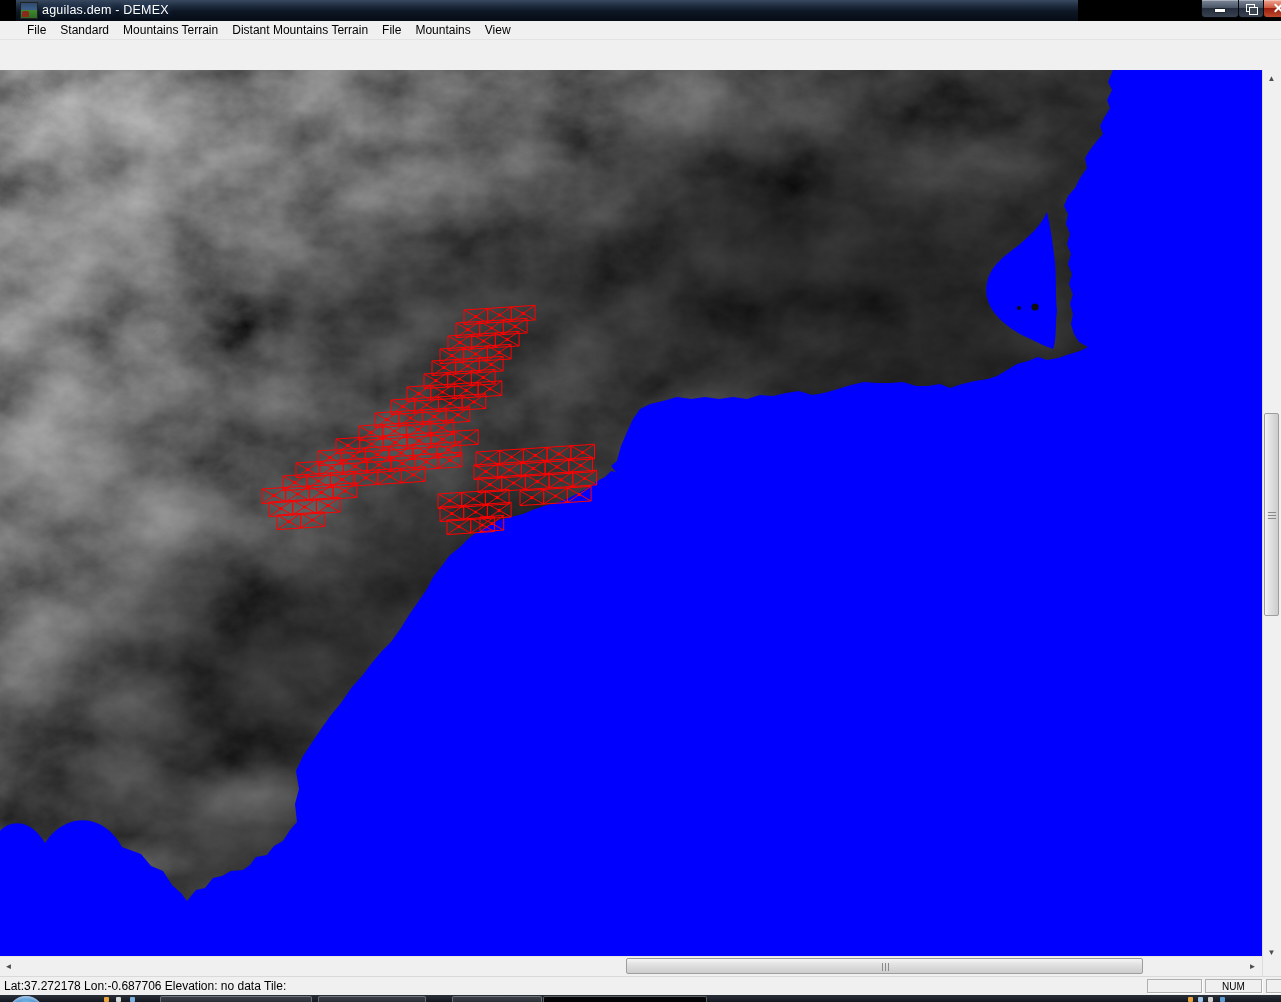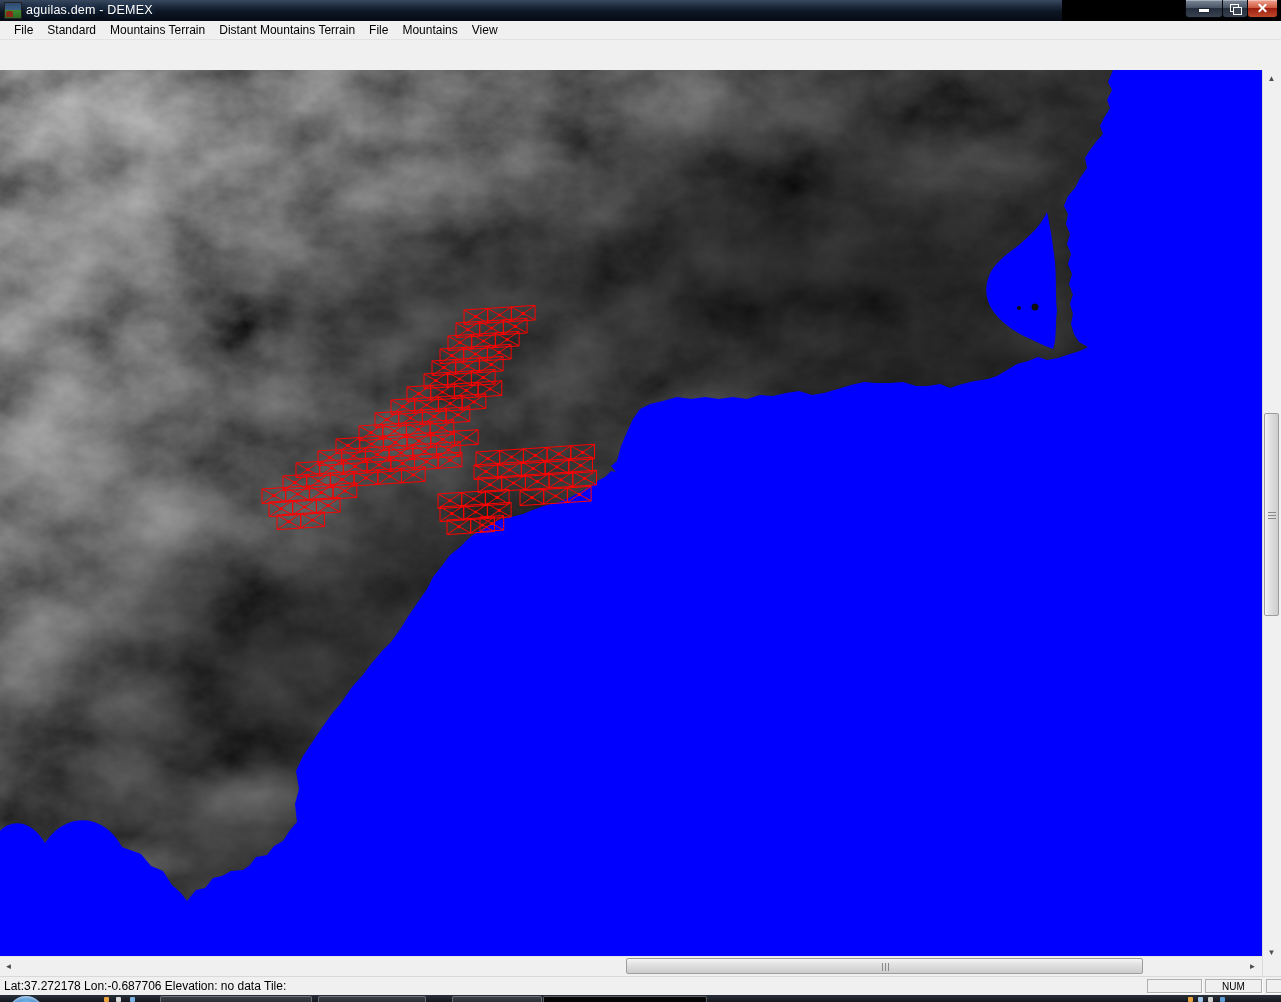--- a/index.html
+++ b/index.html
@@ -1,41 +1,41 @@
 <!DOCTYPE html>
 <html><head>
 <meta charset="utf-8">
 <style>
   html,body{margin:0;padding:0;background:#000;width:1281px;height:1002px;overflow:hidden;
     font-family:"Liberation Sans", sans-serif; -webkit-font-smoothing:antialiased;}
   .abs{position:absolute;}
 
   
-  #titlebar{left:0;top:0;width:1062px;height:21px;
+  #titlebar{left:16px;top:0;width:1062px;height:21px;
     background:linear-gradient(to bottom,#39495f 0%,#1d2a3d 30%,#0d1624 55%,#060c16 100%);
     border-bottom:1px solid #000;}
   #app-icon{left:4px;top:2px;width:16px;height:15px;border:1px solid #222;
     background:linear-gradient(to bottom,#2e4a6e 0%,#3c5f8a 45%,#3f8a2f 46%,#2f6b22 100%);}
   #app-icon i{position:absolute;left:1px;bottom:1px;width:7px;height:6px;background:#8a2a18;border-radius:2px 2px 0 0;}
   #window-title{left:26px;top:3px;color:#fff;font-size:12.5px;letter-spacing:.2px;
     text-shadow:0 0 6px rgba(100,160,240,.55),0 1px 2px #000;}
   .cap-btn{top:0;height:17px;border:1px solid #05070c;border-top:none;border-radius:0 0 4px 4px;
     box-shadow:inset 0 1px 0 rgba(255,255,255,.35);}
   #btn-min{left:1185px;width:36px;background:linear-gradient(to bottom,#7c8798 0%,#4a5566 45%,#252e3c 50%,#37414f 100%);}
   #btn-max{left:1222px;width:24px;background:linear-gradient(to bottom,#7c8798 0%,#4a5566 45%,#252e3c 50%,#37414f 100%);}
   #btn-close{left:1247px;width:29px;background:linear-gradient(to bottom,#f0a492 0%,#cf5a40 45%,#9c1f10 50%,#c0492b 100%);}
   #btn-min b{position:absolute;left:13px;top:9px;width:10px;height:3px;background:#fff;box-shadow:0 0 2px #000;}
   #btn-max b{position:absolute;left:7px;top:4px;width:7px;height:6px;border:1px solid #fff;background:transparent;}
   #btn-max i{position:absolute;left:10px;top:7px;width:7px;height:6px;border:1px solid #fff;background:#3a4452;}
   #btn-close b,#btn-close i{position:absolute;left:9px;top:7px;width:11px;height:2px;background:#fff;border-radius:1px;}
   #btn-close b{transform:rotate(45deg);} #btn-close i{transform:rotate(-45deg);}
 
   
   #menubar{left:0;top:21px;width:1281px;height:19px;background:#f0f0f0;border-bottom:1px solid #e3e3e3;
-    display:flex;align-items:center;padding-left:7px;box-sizing:border-box;}
+    display:flex;align-items:center;padding-left:20px;box-sizing:border-box;}
   .menu-item{font-size:12px;color:#000;padding:2px 7px;white-space:nowrap;}
 
   
   #toolbar{left:0;top:40px;width:1281px;height:30px;background:#f0f0f0;border-bottom:1px solid #8e8e8e;}
   .tb{position:absolute;top:45px;width:21px;height:21px;display:flex;align-items:center;justify-content:center;
     background:#f0f0f0;border:1px solid;border-color:#ffffff #6f6f6f #6f6f6f #ffffff;box-sizing:border-box;}
   .tb.pressed{border-color:#6f6f6f #ffffff #ffffff #6f6f6f;background:#e7e7e7;}
   .tb.disabled{color:#b5b5b5;}
   .tb svg{display:block;}
   #tb-sep{position:absolute;left:265px;top:44px;width:2px;height:23px;

